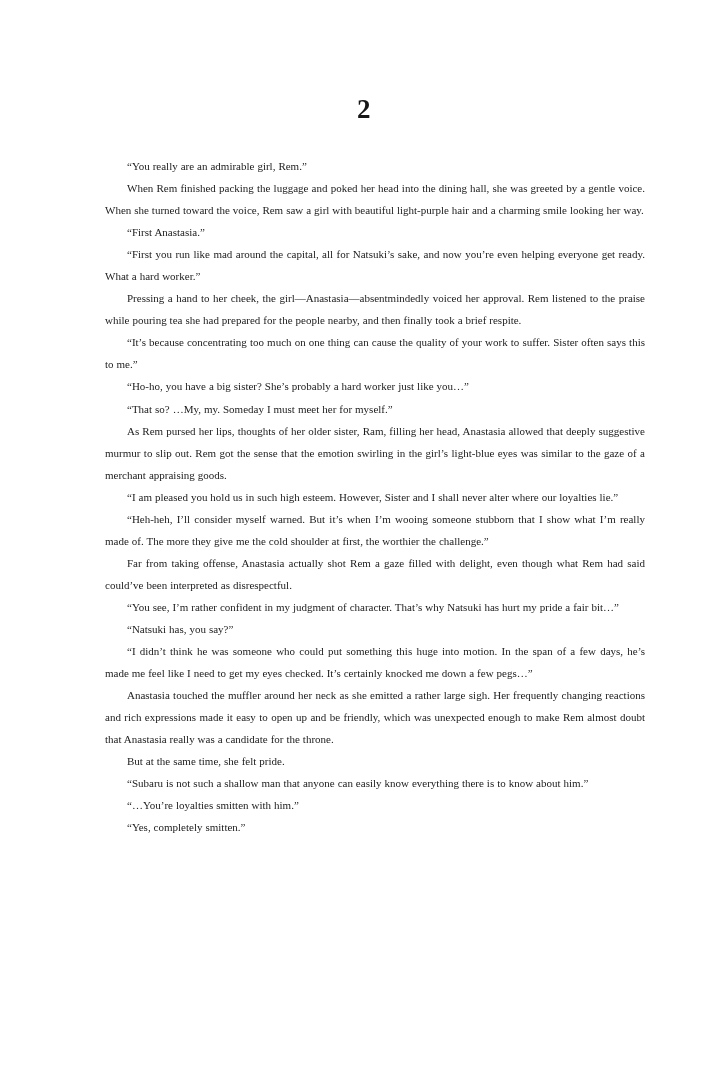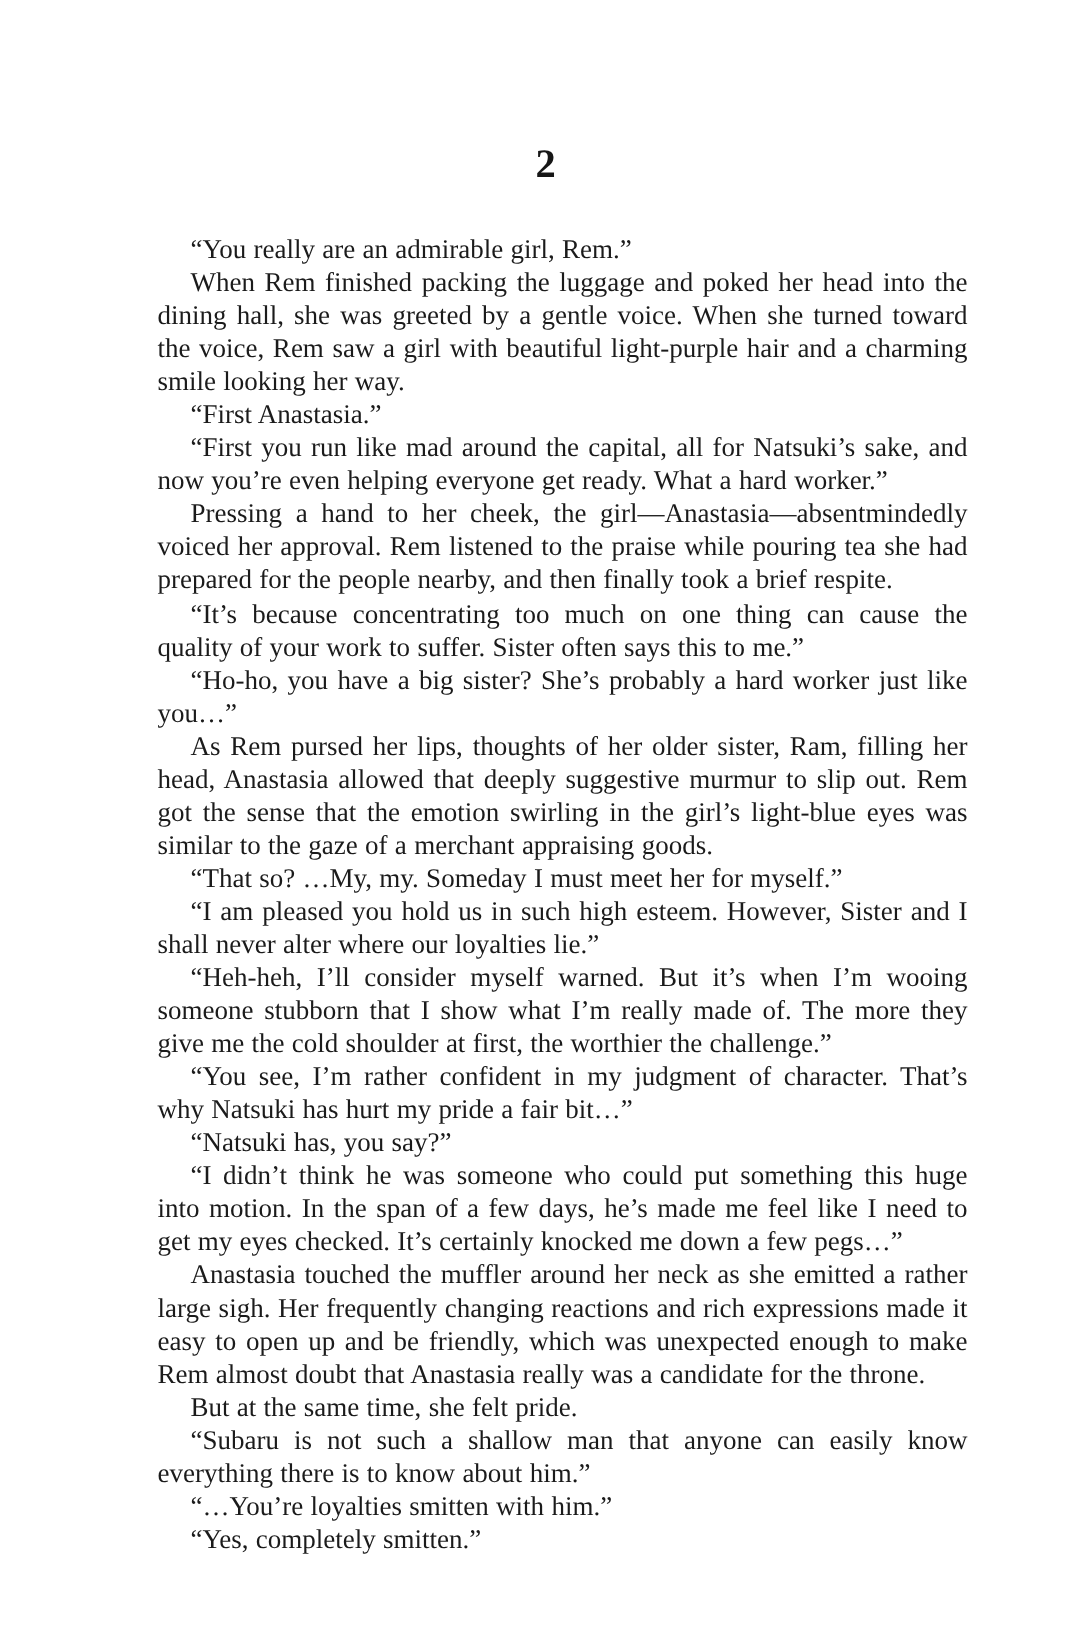--- a/index.html
+++ b/index.html
@@ -38,21 +38,21 @@
 
   .text-block {
     position: absolute;
     top: 155px;
     left: 105px;
     width: 540px;
   }
 
   p.para {
     margin: 0;
-    font-size: 18px;
+    font-size: 11px;
     line-height: 22.05px;
     text-align: justify;
     text-justify: inter-word;
     text-indent: 22px;
     hyphens: none;
     -webkit-hyphens: none;
     word-spacing: 0.02em;
   }
 
   p.para:last-child {
@@ -67,24 +67,25 @@
   <div class="chapter-number">2</div>
 
   <div class="text-block">
     <p class="para">“You really are an admirable girl, Rem.”</p>
     <p class="para">When Rem finished packing the luggage and poked her head into the dining hall, she was greeted by a gentle voice. When she turned toward the voice, Rem saw a girl with beautiful light-purple hair and a charming smile looking her way.</p>
     <p class="para">“First Anastasia.”</p>
     <p class="para">“First you run like mad around the capital, all for Natsuki’s sake, and now you’re even helping everyone get ready. What a hard worker.”</p>
     <p class="para">Pressing a hand to her cheek, the girl—Anastasia—absentmindedly voiced her approval. Rem listened to the praise while pouring tea she had prepared for the people nearby, and then finally took a brief respite.</p>
     <p class="para">“It’s because concentrating too much on one thing can cause the quality of your work to suffer. Sister often says this to me.”</p>
     <p class="para">“Ho-ho, you have a big sister? She’s probably a hard worker just like you…”</p>
+    <p class="para">“That so? …My, my. Someday I must meet her for myself.”</p>
     <p class="para">As Rem pursed her lips, thoughts of her older sister, Ram, filling her head, Anastasia allowed that deeply suggestive murmur to slip out. Rem got the sense that the emotion swirling in the girl’s light-blue eyes was similar to the gaze of a merchant appraising goods.</p>
-    <p class="para">“That so? …My, my. Someday I must meet her for myself.”</p>
     <p class="para">“I am pleased you hold us in such high esteem. However, Sister and I shall never alter where our loyalties lie.”</p>
     <p class="para">“Heh-heh, I’ll consider myself warned. But it’s when I’m wooing someone stubborn that I show what I’m really made of. The more they give me the cold shoulder at first, the worthier the challenge.”</p>
+    <p class="para">Far from taking offense, Anastasia actually shot Rem a gaze filled with delight, even though what Rem had said could’ve been interpreted as disrespectful.</p>
     <p class="para">“You see, I’m rather confident in my judgment of character. That’s why Natsuki has hurt my pride a fair bit…”</p>
     <p class="para">“Natsuki has, you say?”</p>
     <p class="para">“I didn’t think he was someone who could put something this huge into motion. In the span of a few days, he’s made me feel like I need to get my eyes checked. It’s certainly knocked me down a few pegs…”</p>
     <p class="para">Anastasia touched the muffler around her neck as she emitted a rather large sigh. Her frequently changing reactions and rich expressions made it easy to open up and be friendly, which was unexpected enough to make Rem almost doubt that Anastasia really was a candidate for the throne.</p>
     <p class="para">But at the same time, she felt pride.</p>
     <p class="para">“Subaru is not such a shallow man that anyone can easily know everything there is to know about him.”</p>
     <p class="para">“…You’re loyalties smitten with him.”</p>
     <p class="para">“Yes, completely smitten.”</p>
 
   </div>

